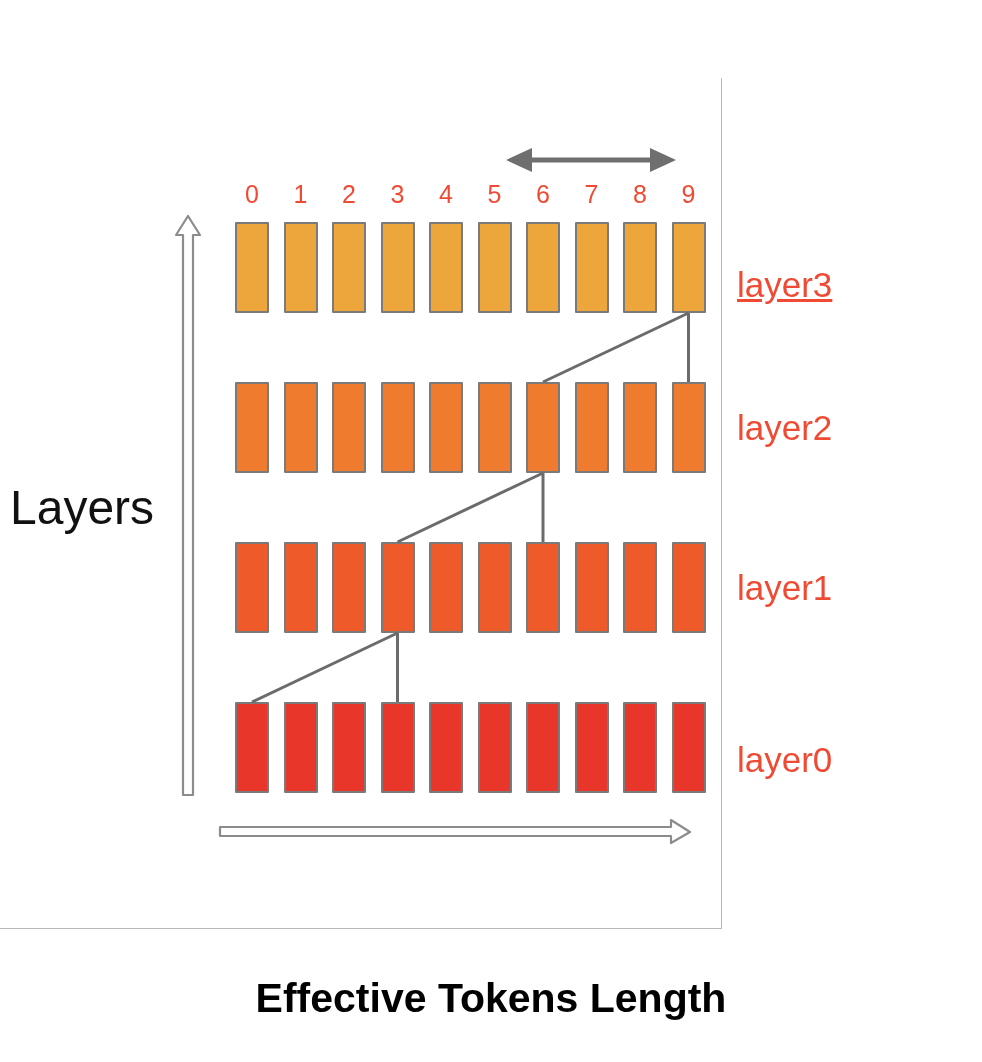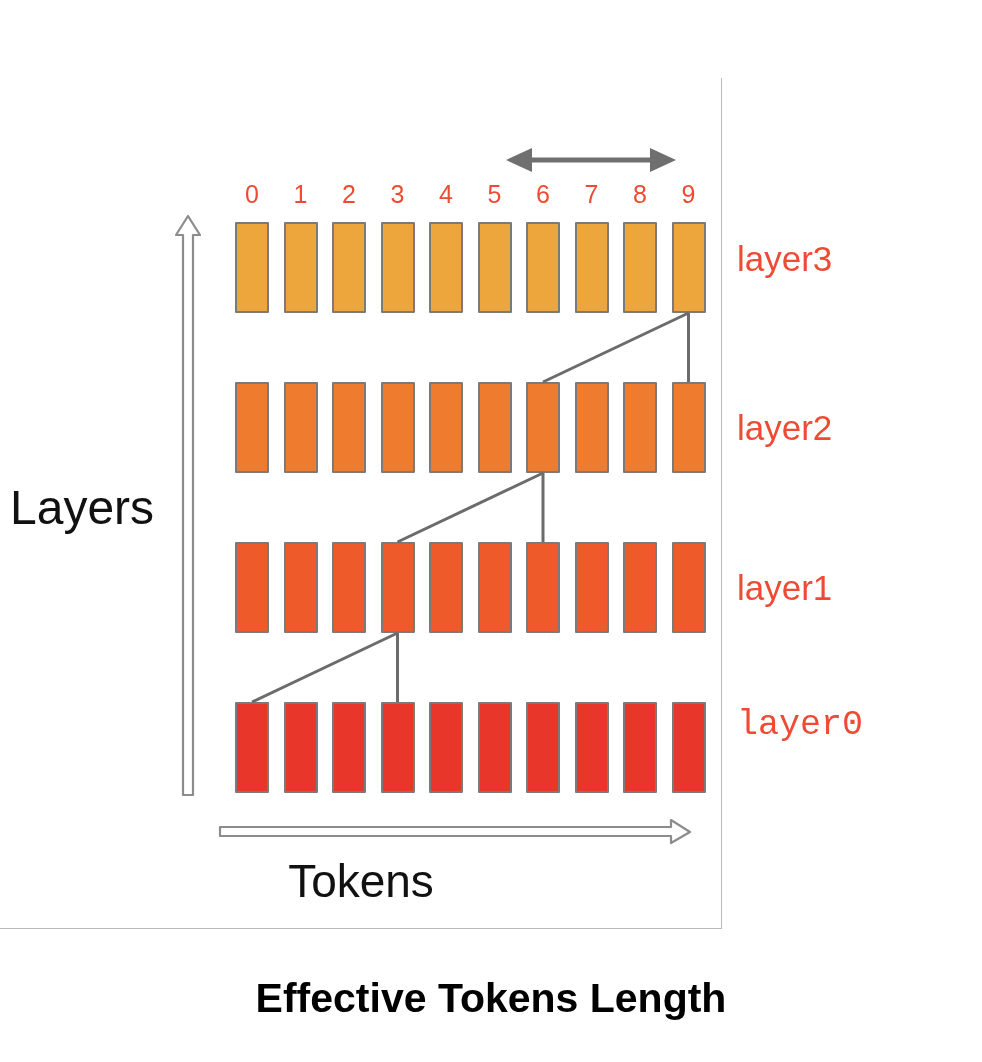--- a/index.html
+++ b/index.html
@@ -183,28 +183,27 @@
       <div class="bar" style="left: 380.5px; top: 702px; background: rgb(232, 55, 42); border-color: rgb(122, 122, 122);"></div>
       <div class="bar" style="left: 429px; top: 702px; background: rgb(232, 55, 42); border-color: rgb(122, 122, 122);"></div>
       <div class="bar" style="left: 477.5px; top: 702px; background: rgb(232, 55, 42); border-color: rgb(122, 122, 122);"></div>
       <div class="bar" style="left: 526px; top: 702px; background: rgb(232, 55, 42); border-color: rgb(122, 122, 122);"></div>
       <div class="bar" style="left: 574.5px; top: 702px; background: rgb(232, 55, 42); border-color: rgb(122, 122, 122);"></div>
       <div class="bar" style="left: 623px; top: 702px; background: rgb(232, 55, 42); border-color: rgb(122, 122, 122);"></div>
       <div class="bar" style="left: 671.5px; top: 702px; background: rgb(232, 55, 42); border-color: rgb(122, 122, 122);"></div>
     </div>
 
   <div id="layer-labels">
-      <div class="layer-label" style="top: 241px;">layer3</div>
+      <div class="layer-label" style="top: 267px; text-decoration: underline;">layer3</div>
       <div class="layer-label" style="top: 409.5px; text-align: right;">layer2</div>
       <div class="layer-label" style="top: 569.5px;">layer1</div>
-      <div class="layer-label" style="top: 708px; font-family: Liberation Mono, monospace;">layer0</div>
+      <div class="layer-label" style="top: 742px;">layer0</div>
     </div>
 
   <div id="layers-caption">Layers</div>
-  <div id="tokens-caption">Tokens</div>
 
   <div id="figure-caption">Effective Tokens Length</div>
 
   <svg id="overlay" viewBox="0 0 982 1062">
     <g id="connectors">
         <line x1="688.5" y1="313" x2="688.5" y2="382" stroke="#6b6b6b" stroke-width="3"></line>
         <line x1="688.5" y1="313" x2="543" y2="382" stroke="#6b6b6b" stroke-width="3"></line>
         <line x1="543" y1="473" x2="543" y2="542" stroke="#6b6b6b" stroke-width="3"></line>
         <line x1="543" y1="473" x2="397.5" y2="542" stroke="#6b6b6b" stroke-width="3"></line>
         <line x1="397.5" y1="633" x2="397.5" y2="702" stroke="#6b6b6b" stroke-width="3"></line>

